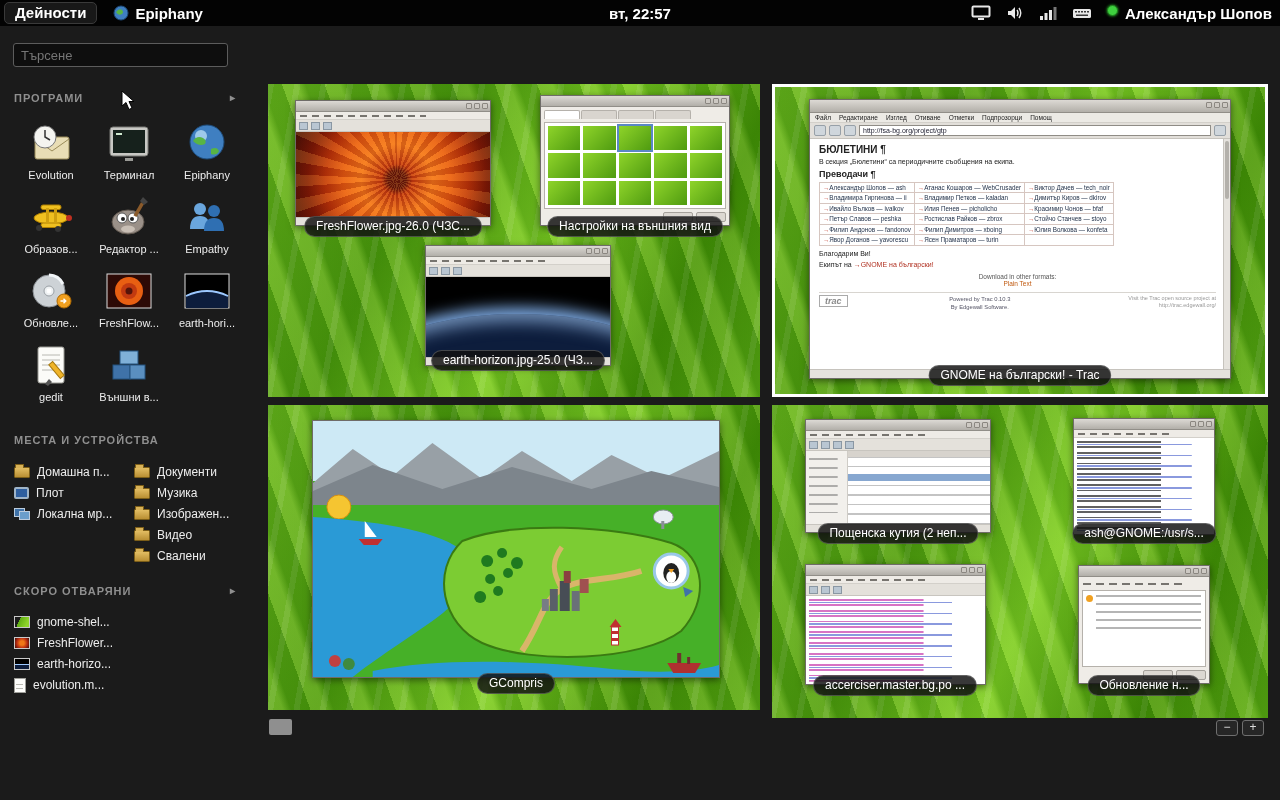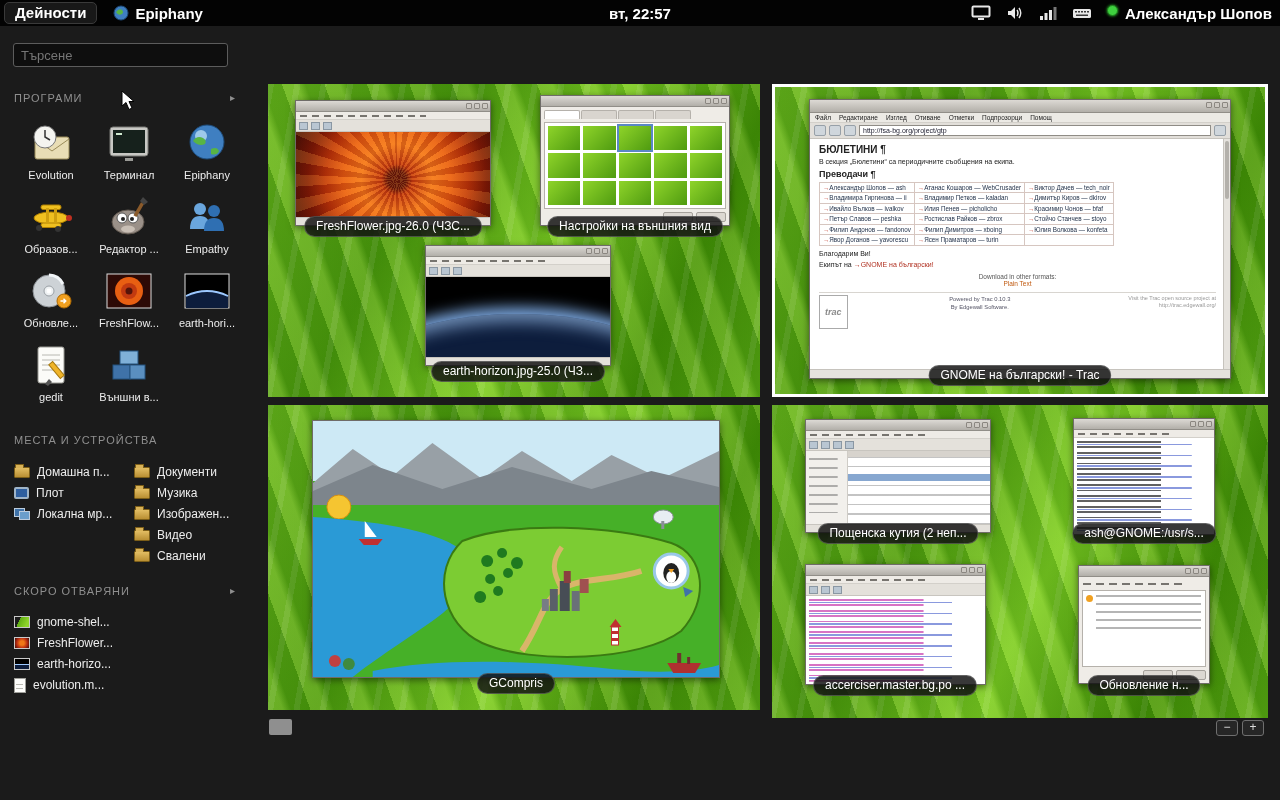--- a/index.html
+++ b/index.html
@@ -15,21 +15,21 @@
   .clock{position:absolute;left:50%;transform:translateX(-50%)}
   .status{position:absolute;right:8px;top:0;height:26px;display:flex;align-items:center;gap:15px}
   .status svg{display:block}
   .userbox{display:flex;align-items:flex-start;gap:7px}
   .presence-dot{width:11px;height:11px;border-radius:50%;background:#3fd13f;border:1px solid #1d7a1d;box-shadow:0 0 3px #2dbb2d}
 
   
   .sidebar{position:absolute;left:0;top:26px;width:256px;bottom:0}
   .search{position:absolute;left:13px;top:17px;width:215px;height:24px;background:#0e0e0e;border:1px solid #5c5c5c;
           border-radius:3px;color:#9a9a9a;font-size:13px;padding:0 7px;font-family:inherit;outline:none}
-  .section-hdr{position:absolute;left:14px;width:228px;color:#8f8f8f;font-size:11px;font-weight:normal;letter-spacing:1px}
+  .section-hdr{position:absolute;left:14px;width:228px;color:#8f8f8f;font-size:11px;font-weight:bold;letter-spacing:1px}
   .section-hdr .arrow{position:absolute;right:6px;top:0;font-size:10px;color:#8f8f8f}
   .hdr-programs{top:66px}.hdr-places{top:408px}.hdr-recent{top:559px}
 
   .app-grid{position:absolute;left:12px;top:94px;width:234px;display:grid;grid-template-columns:repeat(3,1fr);row-gap:13px}
   .app{display:flex;flex-direction:column;align-items:center;gap:3px;cursor:default}
   .app-icon{width:50px;height:46px;display:flex;align-items:center;justify-content:center}
   .app-label{font-size:11px;color:#ededed;max-width:74px;white-space:nowrap;overflow:hidden}
 
   .col{position:absolute;display:flex;flex-direction:column;gap:1px}
   .places-left{left:14px;top:436px}.places-right{left:134px;top:436px}
@@ -140,21 +140,21 @@
   table.tr-table{border-collapse:collapse;margin:0 0 4px}
   .tr-table td{border:1px solid #d6c6c0;padding:0 3px;white-space:nowrap}
   .tcell{display:block;font-size:6.3px;color:#23324a;line-height:1.5}
   .tcell::first-letter{color:#c0392b}
   .team{font-size:7px;color:#222;margin:0 0 5px}
   .team-link{color:#b03020}
   .dlwrap{text-align:center;margin-top:3px}
   .dl-label{font-size:6.5px;color:#555}
   .dl-link{font-size:6.5px;color:#c05a10}
   .bfooter{margin-top:5px;border-top:1px solid #d8d5d0;padding-top:2px;display:flex;align-items:flex-start;gap:8px}
-  .traclogo{border:1px solid #aaa;padding:11px 5px;font-size:9px;font-weight:bold;font-style:italic;color:#8a8a8a}
+  .traclogo{border:1px solid #aaa;padding:0 5px;font-size:9px;font-weight:bold;font-style:italic;color:#8a8a8a}
   .powered{flex:1;text-align:center;font-size:5.8px;color:#556;line-height:1.5}
   .visit{width:104px;font-size:5.5px;color:#999;text-align:right;line-height:1.3}
 
   
   .ws-ind{position:absolute;left:269px;top:719px;width:23px;height:16px;background:#8f8f8f;border-radius:2px;z-index:5}
   .wsbtn{position:absolute;top:720px;width:22px;height:16px;background:#262626;border:1px solid #6f6f6f;border-radius:3px;
          color:#ddd;font-size:12px;line-height:13px;text-align:center;z-index:5}
   .ws-minus{left:1216px}.ws-plus{left:1242px}
 
   .cursor{position:absolute;left:121px;top:90px;z-index:60}
@@ -486,21 +486,21 @@
       <div class="tb">
           <i></i>
           <i></i>
           <i></i>
         </div>
       <div class="fill earthimg"></div>
       <div class="sbar"></div>
     </div>
     <div class="pill" style="left:125px;top:132px">FreshFlower.jpg-26.0 (ЧЗС...</div>
     <div class="pill" style="left:367px;top:132px">Настройки на външния вид</div>
-    <div class="pill" style="left:250px;top:277px">earth-horizon.jpg-25.0 (ЧЗ...</div>
+    <div class="pill" style="left:250px;top:266px">earth-horizon.jpg-25.0 (ЧЗ...</div>
   </div>
 
   <div class="ws ws2 wall">
     <div class="win" style="left:34px;top:12px;width:422px;height:280px">
       <div class="tbar" style="flex-basis:13px">
           <div class="btns">
             <span class="b"></span>
             <span class="b"></span>
             <span class="b"></span>
           </div>

